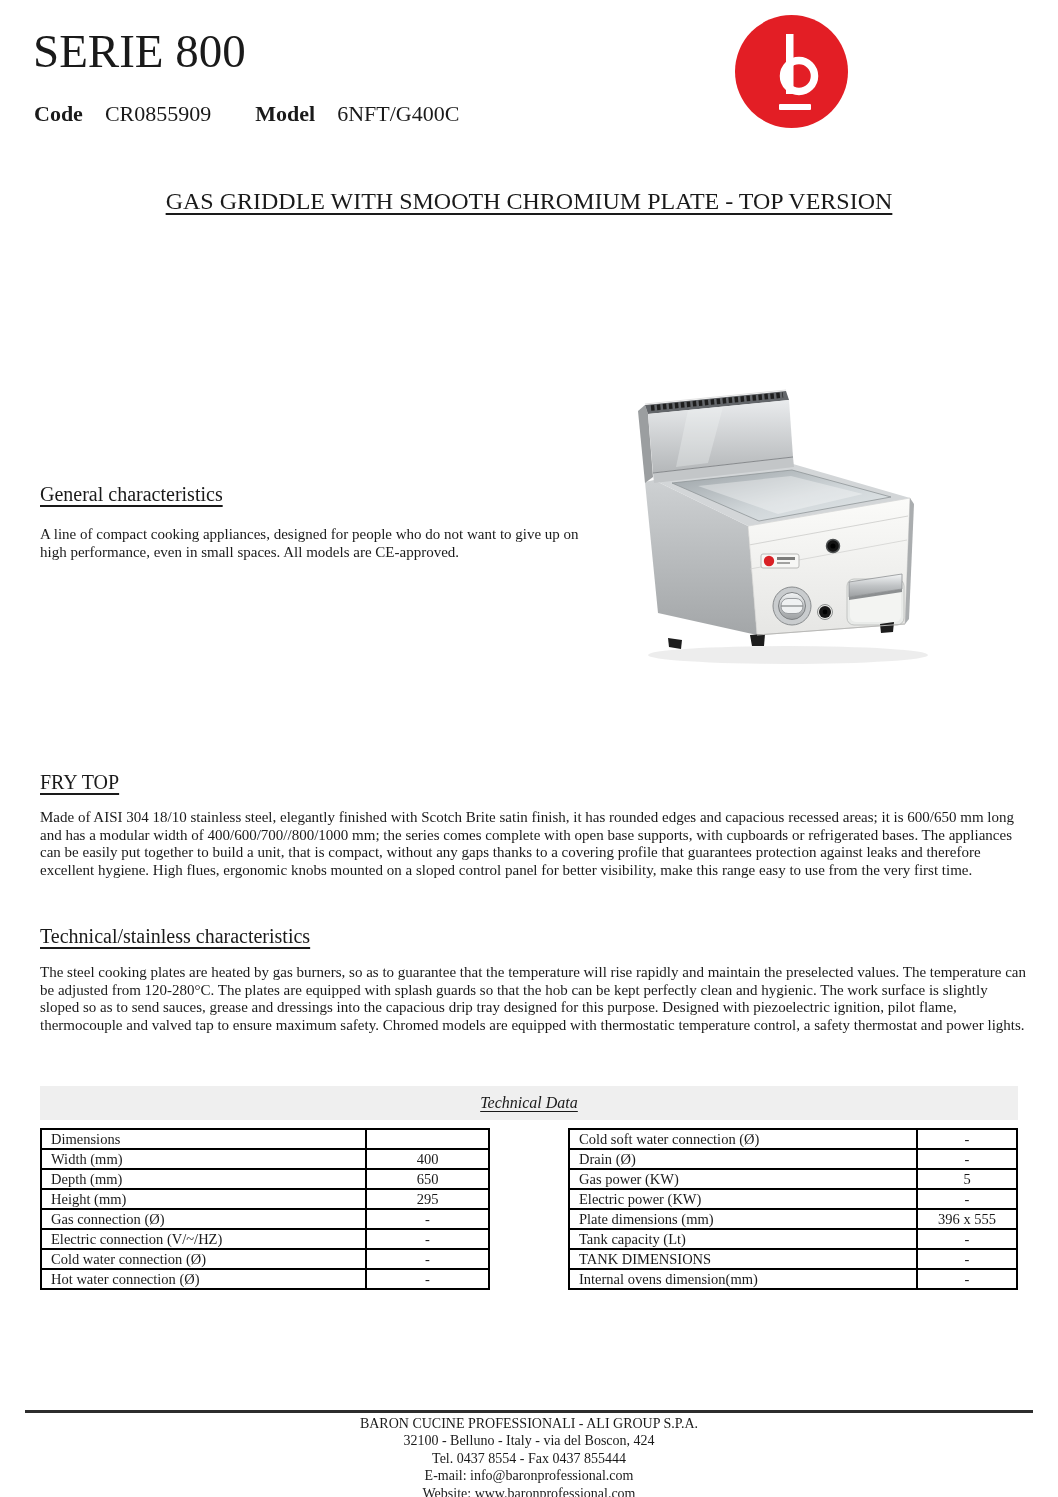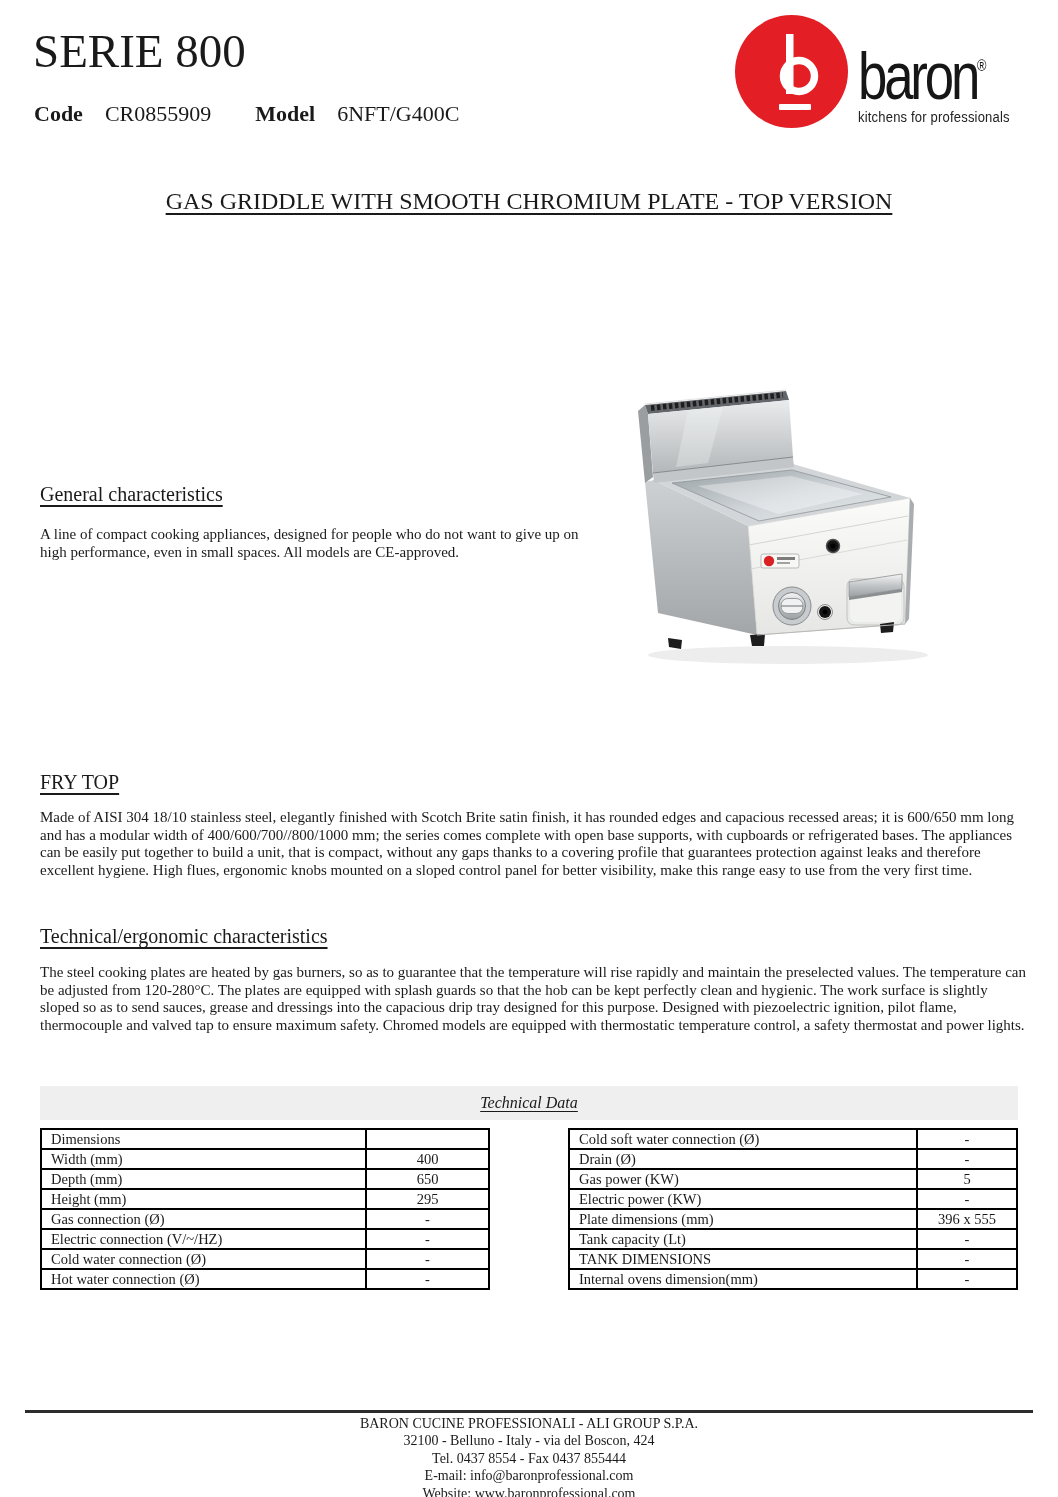--- a/index.html
+++ b/index.html
@@ -70,24 +70,20 @@
   </div>
 
   <div class="logo">
     <div class="logo-circle">
       <svg width="113" height="113" viewBox="0 0 113 113">
         <rect x="51" y="19" width="7.5" height="60" fill="#ffffff"></rect>
         <circle cx="64" cy="61" r="15.5" fill="none" stroke="#ffffff" stroke-width="7.5"></circle>
         <rect x="44" y="89" width="32" height="6" rx="1" fill="#ffffff"></rect>
       </svg>
     </div>
-    <div class="logo-text">
-      <div class="brand-word"><span>baron</span><span class="brand-reg">®</span></div>
-      <div class="brand-tagline">kitchens for professionals</div>
-    </div>
   </div>
 
   <div class="doc-title">GAS GRIDDLE WITH SMOOTH CHROMIUM PLATE - TOP VERSION</div>
 
   <div class="general-sec">
     <div class="section-heading">General characteristics</div>
     <div class="para">A line of compact cooking appliances, designed for people who do not want to give up on high performance, even in small spaces. All models are CE-approved.</div>
   </div>
 
   <div class="product">
@@ -167,21 +163,21 @@
       <line x1="129" y1="252" x2="277" y2="241" stroke="#b9b9b7" stroke-width="1"></line>
     </svg>
   </div>
 
   <div class="frytop-sec">
     <div class="section-heading">FRY TOP</div>
     <div class="para">Made of AISI 304 18/10 stainless steel, elegantly finished with Scotch Brite satin finish, it has rounded edges and capacious recessed areas; it is 600/650 mm long and has a modular width of 400/600/700//800/1000 mm; the series comes complete with open base supports, with cupboards or refrigerated bases. The appliances can be easily put together to build a unit, that is compact, without any gaps thanks to a covering profile that guarantees protection against leaks and therefore excellent hygiene. High flues, ergonomic knobs mounted on a sloped control panel for better visibility, make this range easy to use from the very first time.</div>
   </div>
 
   <div class="techchar-sec">
-    <div class="section-heading">Technical/ergonomic characteristics</div>
+    <div class="section-heading">Technical/stainless characteristics</div>
     <div class="para">The steel cooking plates are heated by gas burners, so as to guarantee that the temperature will rise rapidly and maintain the preselected values. The temperature can be adjusted from 120-280°C. The plates are equipped with splash guards so that the hob can be kept perfectly clean and hygienic. The work surface is slightly sloped so as to send sauces, grease and dressings into the capacious drip tray designed for this purpose. Designed with piezoelectric ignition, pilot flame, thermocouple and valved tap to ensure maximum safety. Chromed models are equipped with thermostatic temperature control, a safety thermostat and power lights.</div>
   </div>
 
   <div class="td-band">
     <span>Technical Data</span>
   </div>
 
   <table class="spec left-tbl">
     <tbody>
       <tr>

